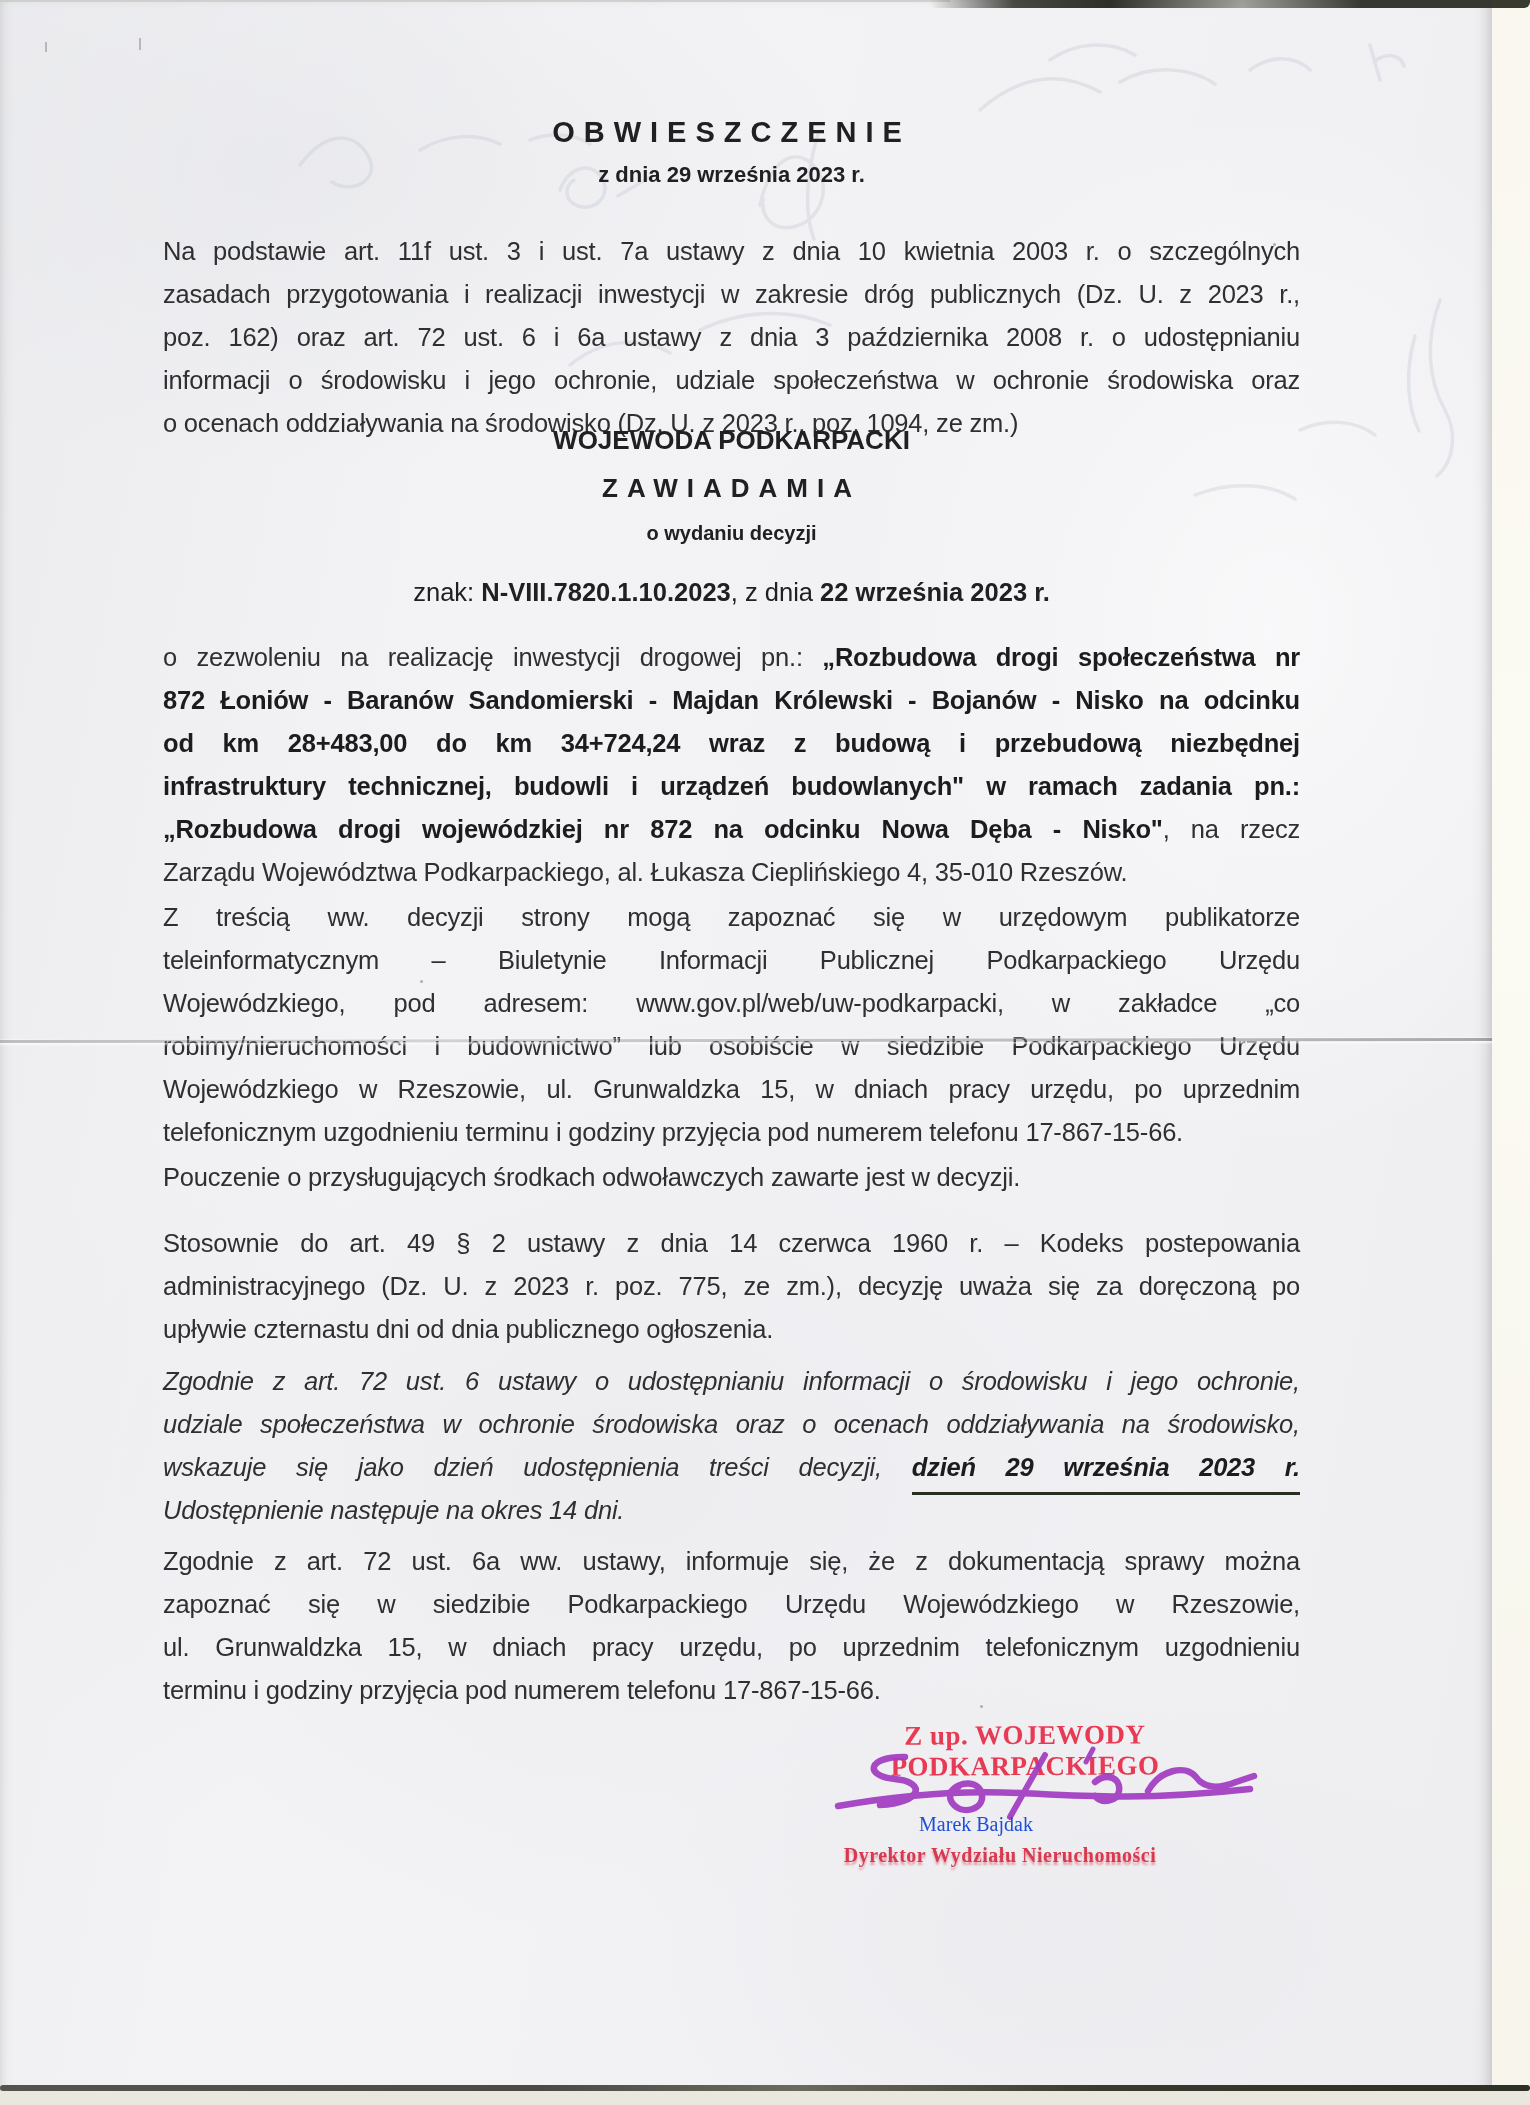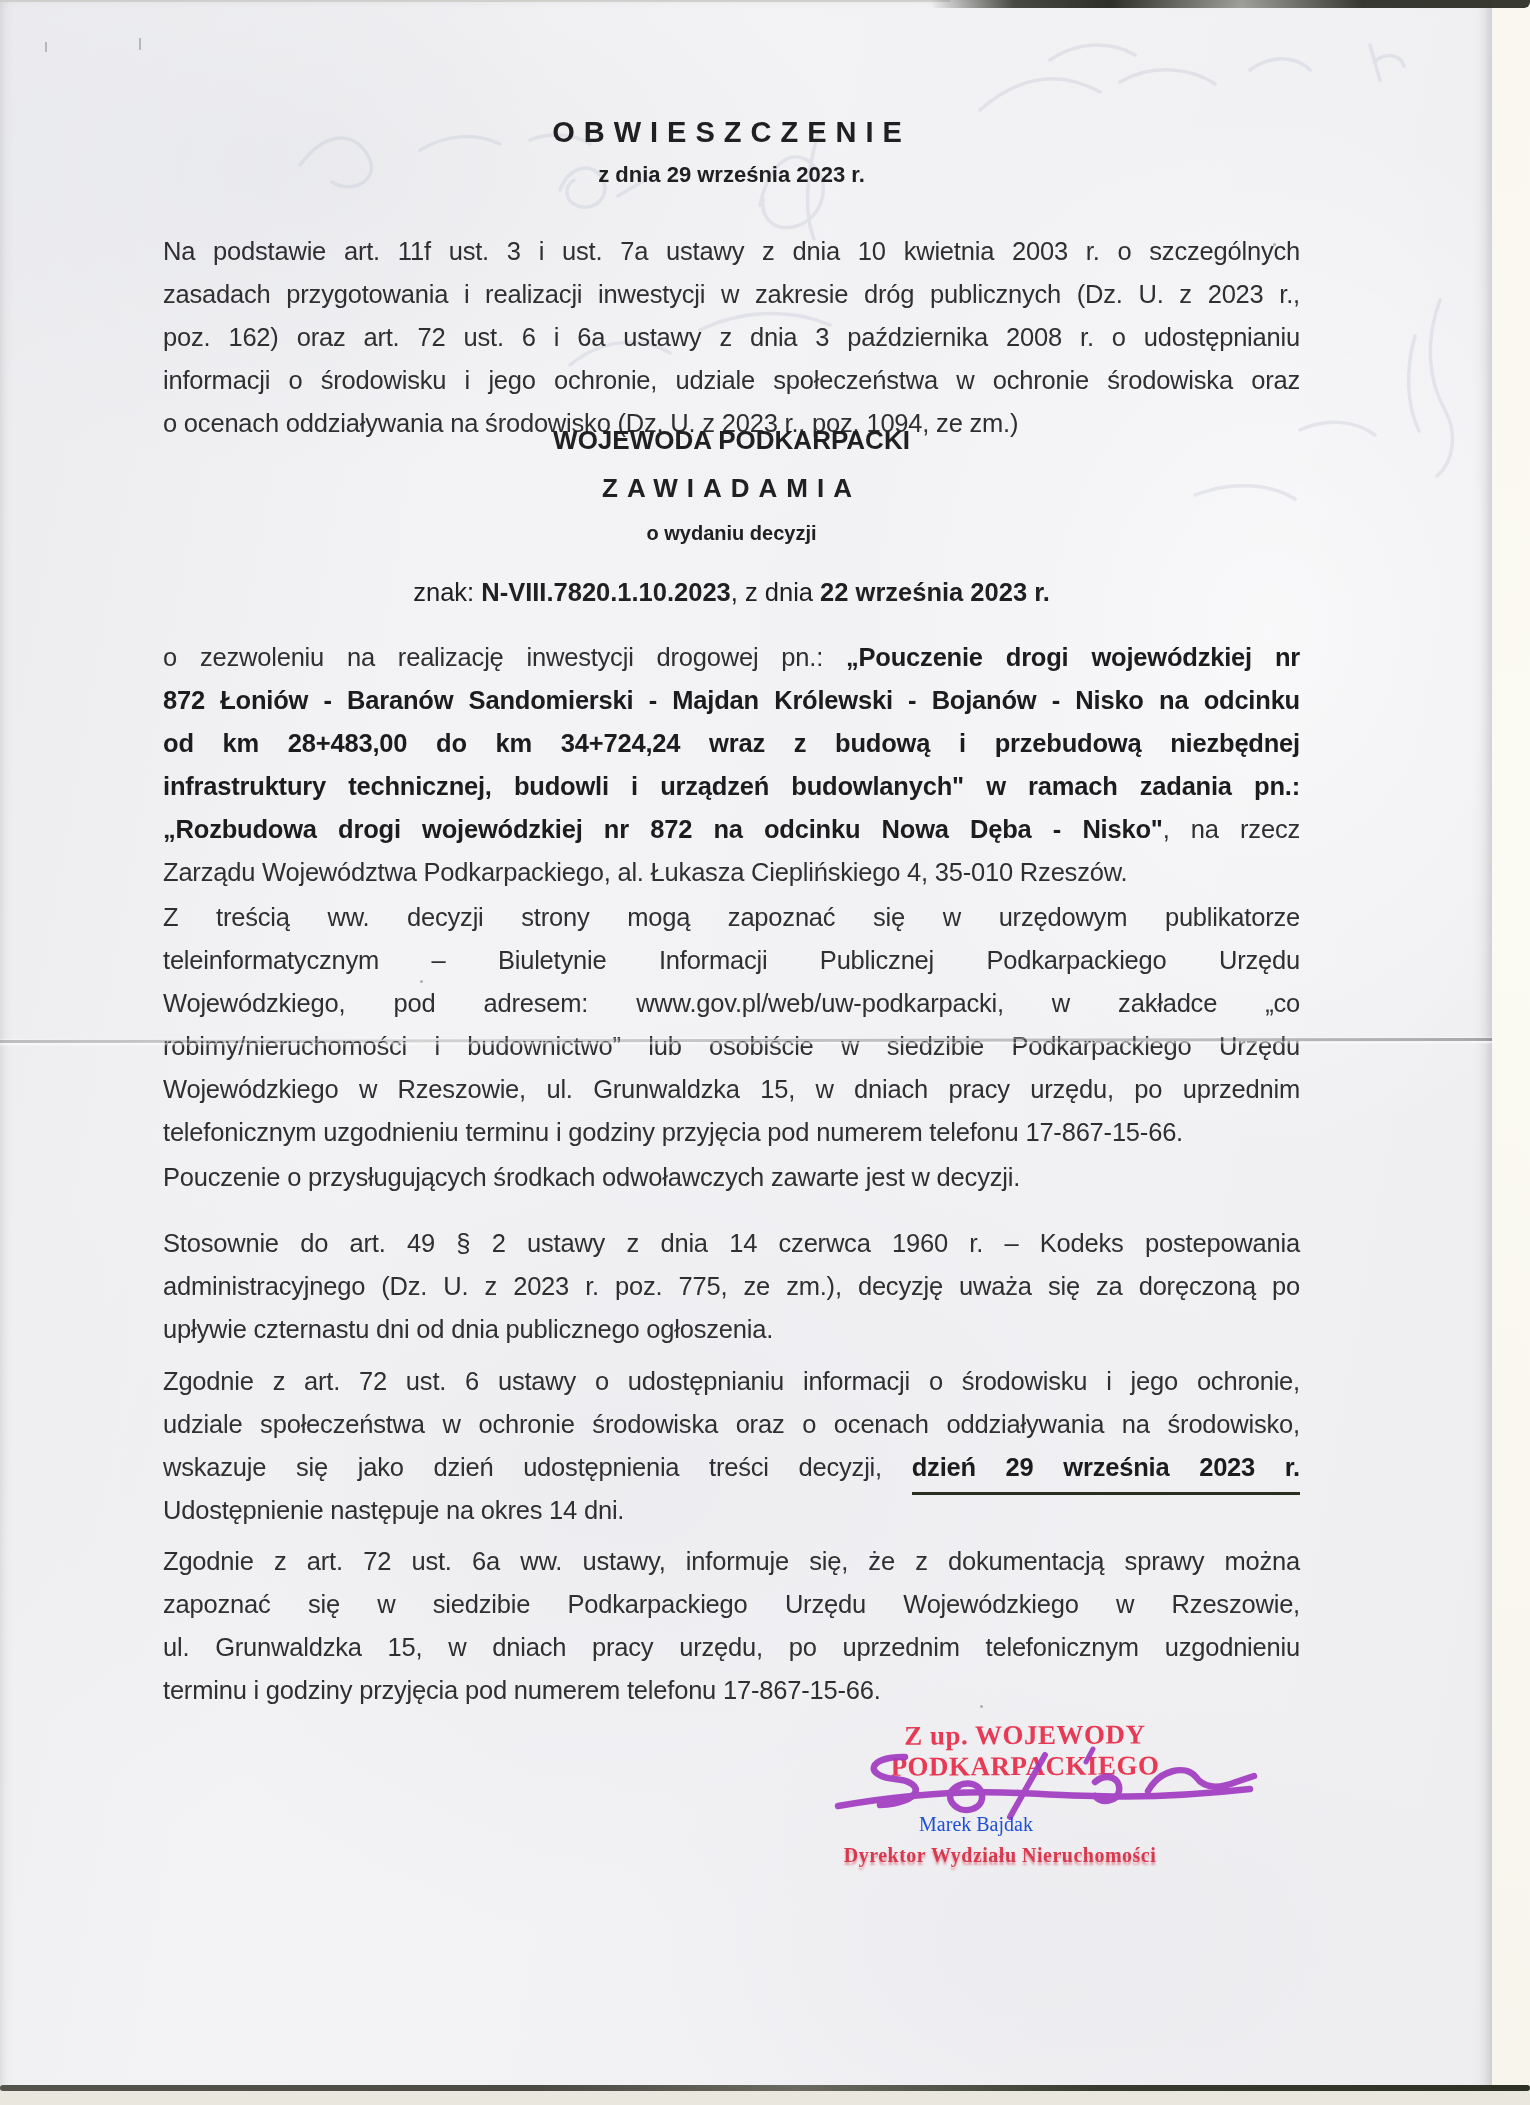--- a/index.html
+++ b/index.html
@@ -107,21 +107,21 @@
     <div class="block" style="top: 473px;">
       <div class="center" style="font-size: 26px; letter-spacing: 9px; font-weight: 700;">ZAWIADAMIA</div>
     </div>
     <div class="block" style="top: 522px;">
       <div class="center" style="font-size: 20px; font-weight: 700; text-align: center;">o wydaniu decyzji</div>
     </div>
     <div class="block" style="top: 578px;">
       <div class="center" style="font-size: 25.5px;"><span>znak: </span><b>N-VIII.7820.1.10.2023</b><span>, z dnia </span><b>22 września 2023 r.</b></div>
     </div>
     <div class="block" style="top: 636px;">
-      <div class="line"><span>o zezwoleniu na realizację inwestycji drogowej pn.: </span><b>„Pouczenie drogi wojewódzkiej nr</b></div>
+      <div class="line"><span>o zezwoleniu na realizację inwestycji drogowej pn.: </span><b>„Rozbudowa drogi społeczeństwa nr</b></div>
       <div class="line"><b>872 Łoniów - Baranów Sandomierski - Majdan Królewski - Bojanów - Nisko na odcinku</b></div>
       <div class="line"><b>od km 28+483,00 do km 34+724,24 wraz z budową i przebudową niezbędnej</b></div>
       <div class="line"><b>infrastruktury technicznej, budowli i urządzeń budowlanych" w ramach zadania pn.:</b></div>
       <div class="line"><b>„Rozbudowa drogi wojewódzkiej nr 872 na odcinku Nowa Dęba - Nisko"</b><span>, na rzecz</span></div>
       <div class="line last"><span>Zarządu Województwa Podkarpackiego, al. Łukasza Cieplińskiego 4, 35-010 Rzeszów.</span></div>
     </div>
     <div class="block" style="top: 896px;">
       <div class="line"><span>Z treścią ww. decyzji strony mogą zapoznać się w urzędowym publikatorze</span></div>
       <div class="line"><span>teleinformatycznym – Biuletynie Informacji Publicznej Podkarpackiego Urzędu</span></div>
       <div class="line"><span>Wojewódzkiego, pod adresem: www.gov.pl/web/uw-podkarpacki, w zakładce „co</span></div>
@@ -130,21 +130,21 @@
       <div class="line last"><span>telefonicznym uzgodnieniu terminu i godziny przyjęcia pod numerem telefonu 17-867-15-66.</span></div>
     </div>
     <div class="block" style="top: 1156px;">
       <div class="line last"><span>Pouczenie o przysługujących środkach odwoławczych zawarte jest w decyzji.</span></div>
     </div>
     <div class="block" style="top: 1222px;">
       <div class="line"><span>Stosownie do art. 49 § 2 ustawy z dnia 14 czerwca 1960 r. – Kodeks postepowania</span></div>
       <div class="line"><span>administracyjnego (Dz. U. z 2023 r. poz. 775, ze zm.), decyzję uważa się za doręczoną po</span></div>
       <div class="line last"><span>upływie czternastu dni od dnia publicznego ogłoszenia.</span></div>
     </div>
-    <div class="block" style="top: 1360px;">
+    <div class="block" style="top: 1360px; font-style: italic;">
       <div class="line"><span>Zgodnie z art. 72 ust. 6 ustawy o udostępnianiu informacji o środowisku i jego ochronie,</span></div>
       <div class="line"><span>udziale społeczeństwa w ochronie środowiska oraz o ocenach oddziaływania na środowisko,</span></div>
       <div class="line"><span>wskazuje się jako dzień udostępnienia treści decyzji, </span><b><span class="u">dzień 29 września 2023 r.</span></b></div>
       <div class="line last"><span>Udostępnienie następuje na okres 14 dni.</span></div>
     </div>
     <div class="block" style="top: 1540px;">
       <div class="line"><span>Zgodnie z art. 72 ust. 6a ww. ustawy, informuje się, że z dokumentacją sprawy można</span></div>
       <div class="line"><span>zapoznać się w siedzibie Podkarpackiego Urzędu Wojewódzkiego w Rzeszowie,</span></div>
       <div class="line"><span>ul. Grunwaldzka 15, w dniach pracy urzędu, po uprzednim telefonicznym uzgodnieniu</span></div>
       <div class="line last"><span>terminu i godziny przyjęcia pod numerem telefonu 17-867-15-66.</span></div>

